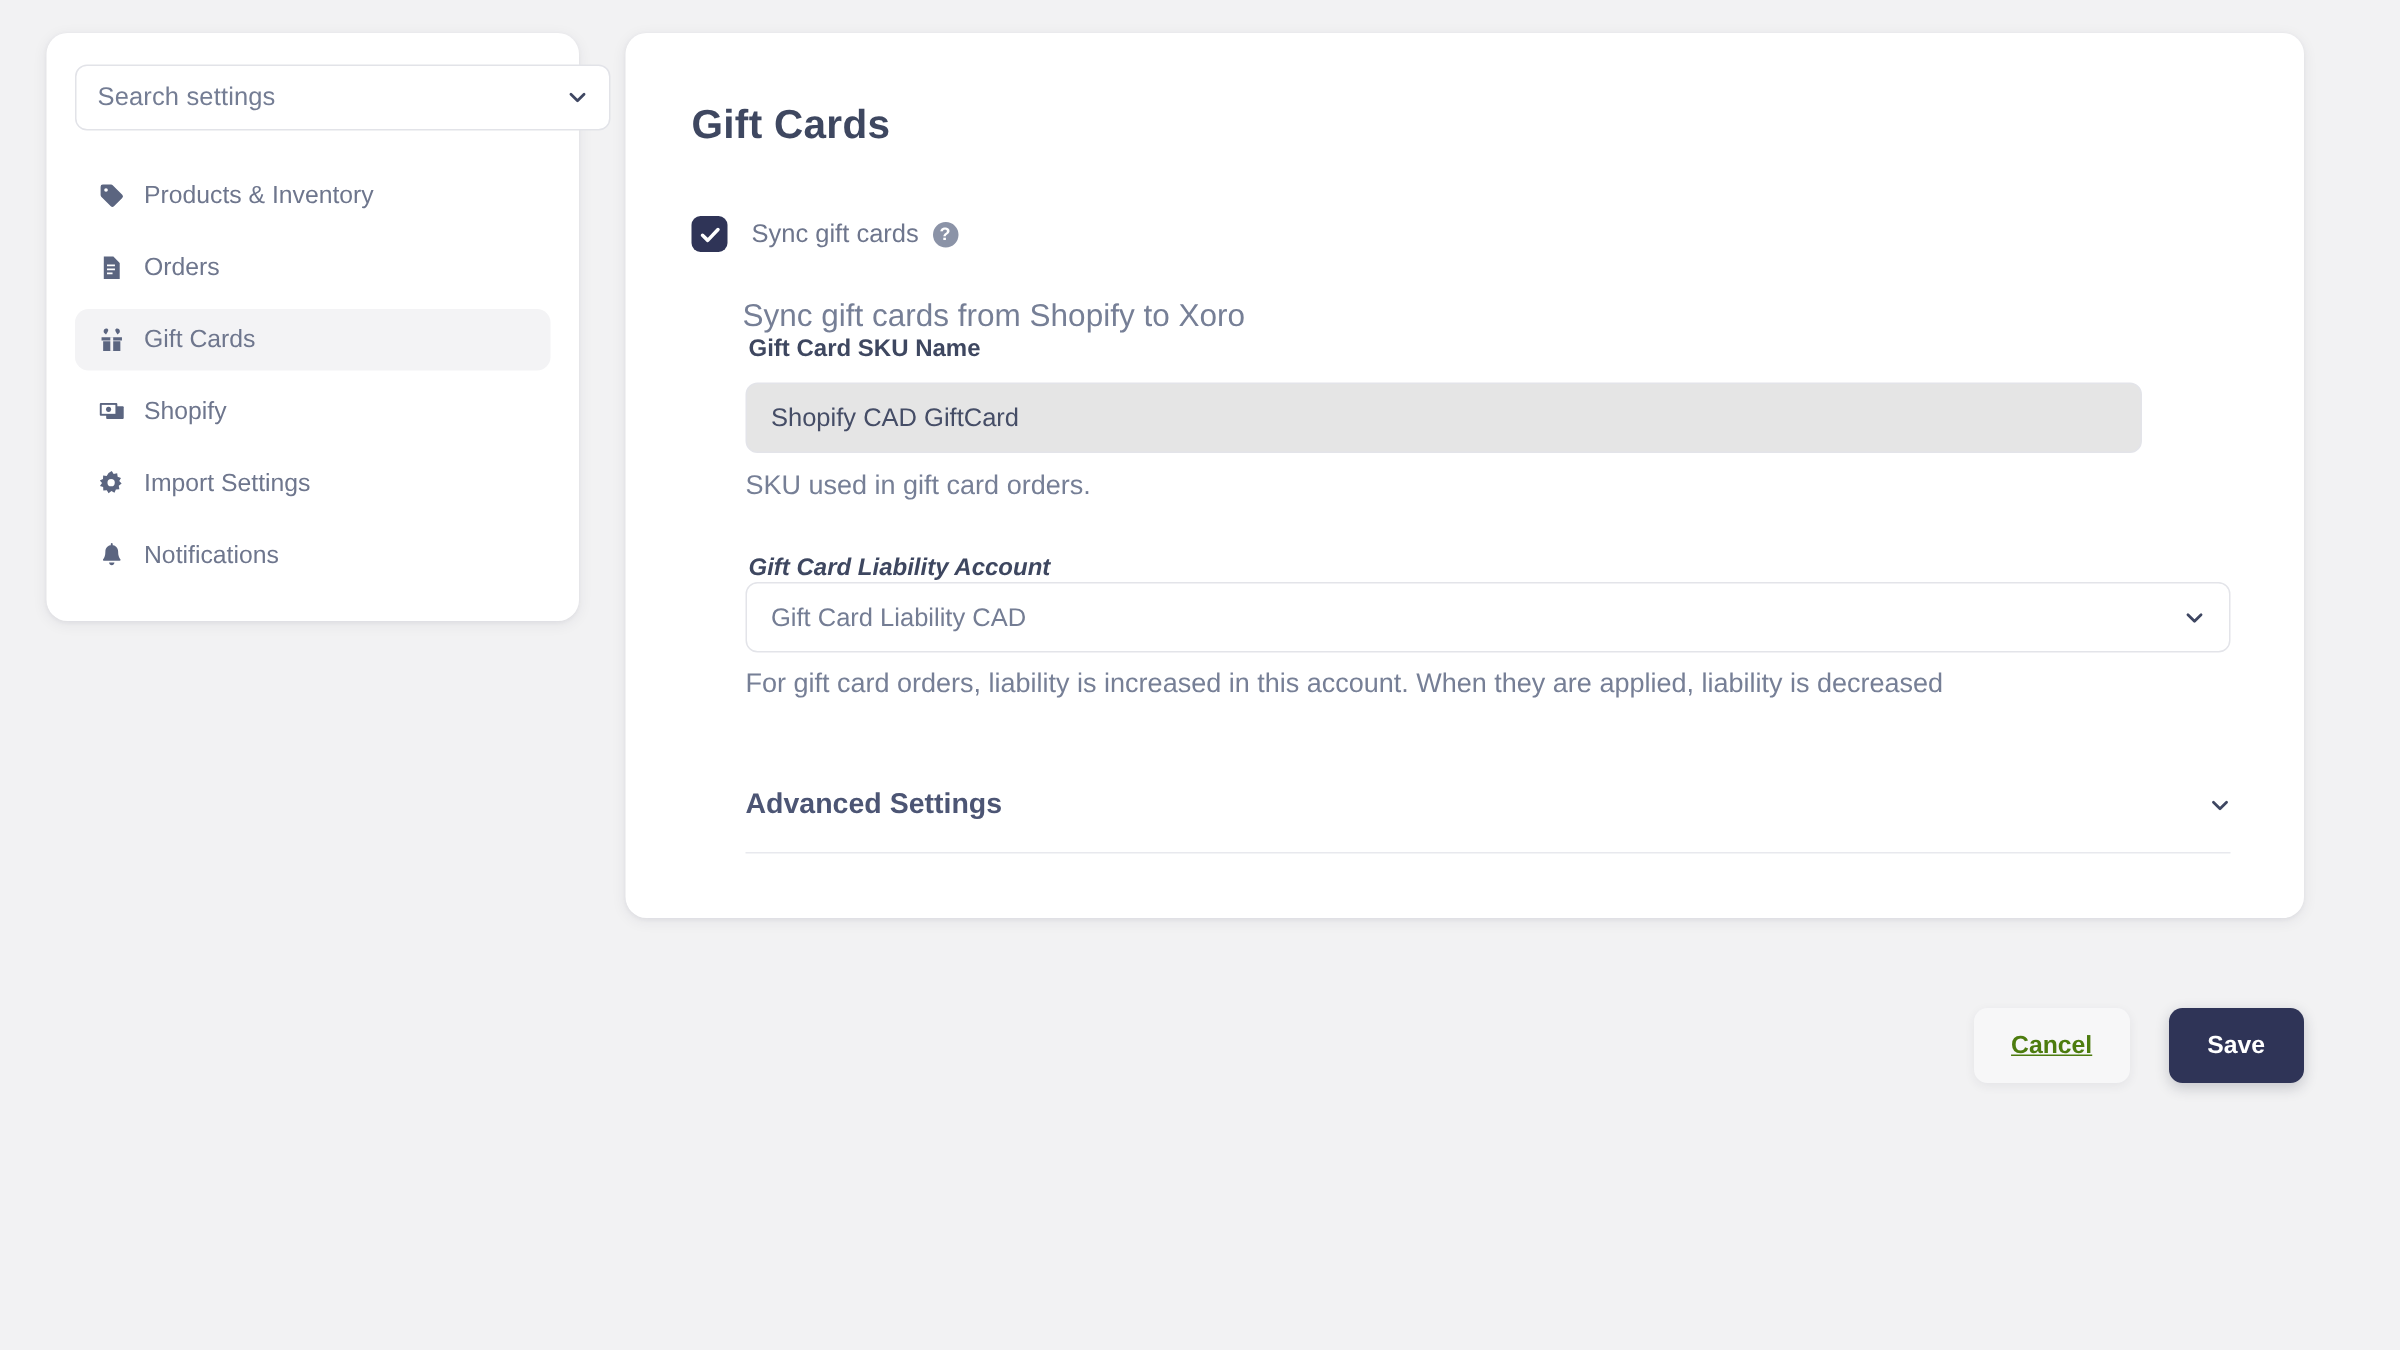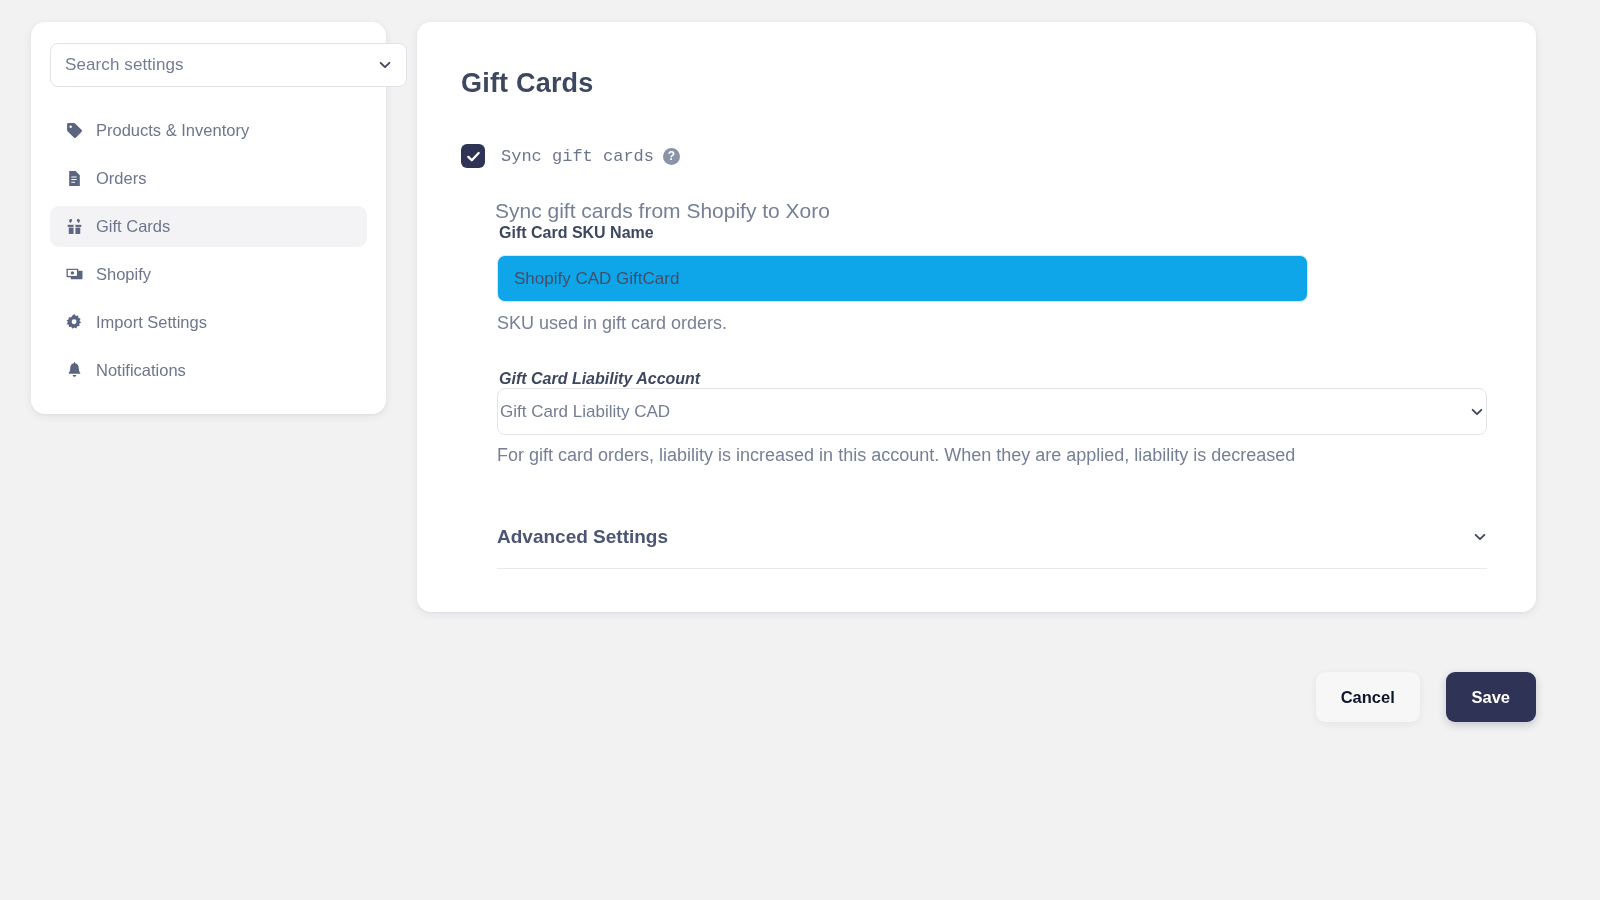--- a/index.html
+++ b/index.html
@@ -132,21 +132,20 @@
     align-items: center;
     justify-content: center;
     cursor: pointer;
     flex: 0 0 24px;
   }
   .cbox svg { width: 15px; height: 15px; display:block; }
   .sync-label {
     margin-left: 16px;
     font-size: 17px;
     color: #6e768d;
-    font-family: Liberation Mono, monospace;
   }
   .help-ico {
     margin-left: 9px;
     width: 17px;
     height: 17px;
     border-radius: 50%;
     background: #8b93a7;
     color: #ffffff;
     font-size: 12px;
     font-weight: bold;
@@ -174,43 +173,43 @@
   }
   .field-help {
     position: absolute;
     font-size: 18px;
     color: #767f96;
   }
 
   .txt-input {
     position: absolute;
     left: 80px;
-    width: 811px;
+    width: 931px;
     height: 47px;
     border: 1px solid #e3e4e9;
     border-radius: 8px;
-    background: #0ea5e9;
+    background: #e5e5e5;
     font-family: "Liberation Sans", sans-serif;
     font-size: 17px;
     color: #454d66;
     padding: 0 16px;
     outline: none;
   }
 
   .sel-input {
     position: absolute;
     left: 80px;
     width: 990px;
     height: 47px;
     border: 1px solid #e3e4e9;
     border-radius: 8px;
     background: #ffffff;
     display: flex;
     align-items: center;
-    padding: 0 2px;
+    padding: 0 16px;
     cursor: pointer;
   }
   .sel-input .sel-val {
     flex: 1;
     font-size: 17px;
     color: #747d94;
   }
 
   .adv-row {
     position: absolute;
@@ -253,23 +252,24 @@
     border: none;
     border-radius: 9px;
     font-family: "Liberation Sans", sans-serif;
     font-size: 16.5px;
     font-weight: bold;
     cursor: pointer;
     height: 50px;
   }
   .btn-cancel {
     background: #f7f7f8;
-    color: #0f172a;
+    color: #4d7c0f;
     width: 110px;
     box-shadow: 0 2px 7px rgba(40,45,70,0.07);
+    text-decoration: underline;
   }
   .btn-save {
     background: #2f3457;
     color: #ffffff;
     width: 96px;
     box-shadow: 0 3px 9px rgba(40,45,70,0.22);
   }
 </style>
 </head>
 <body>

